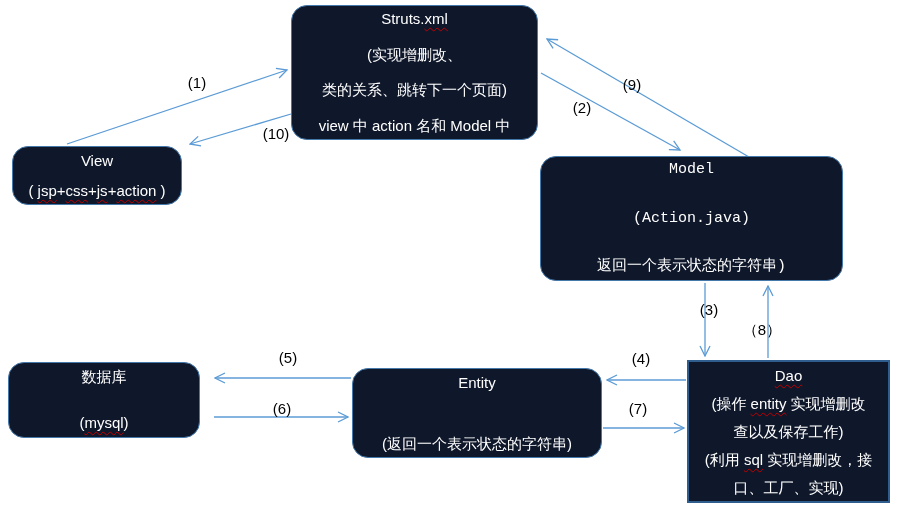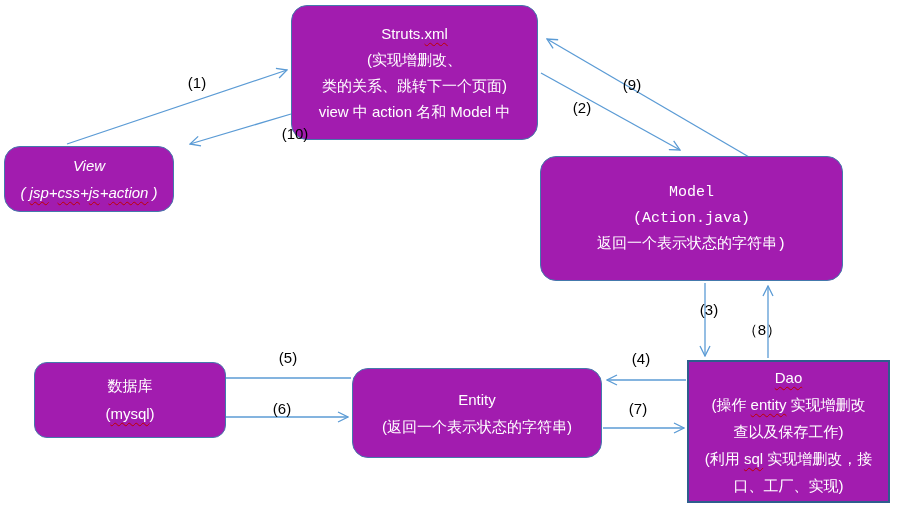--- a/index.html
+++ b/index.html
@@ -6,41 +6,41 @@
   body{
     width:905px;height:511px;position:relative;overflow:hidden;
     background:#ffffff;
     font-family:"Liberation Sans","DejaVu Sans",sans-serif;
   }
   #canvas{position:absolute;left:0;top:0;width:905px;height:511px;}
   #arrow-layer{position:absolute;left:0;top:0;width:905px;height:511px;pointer-events:none;}
 
   .node{
     position:absolute;
-    background:#a21caf;
+    background:#0f172a;
     border:1.5px solid #4479ac;
     border-radius:16px;
     color:#ffffff;
-    display:flex;flex-direction:column;justify-content:center;
+    display:flex;flex-direction:column;justify-content:space-between;
     text-align:center;
     font-size:15px;line-height:26px;
     box-sizing:border-box;
   }
   .nline{white-space:nowrap;}
   .sp{
     text-decoration-line:underline;
     text-decoration-style:wavy;
     text-decoration-color:#c00000;
     text-decoration-thickness:1px;
     text-underline-offset:3px;
   }
   #node-struts{left:291px;top:5px;width:247px;height:135px;}
-  #node-view{left:4px;top:146px;width:170px;height:66px;line-height:27px;font-style:italic;}
+  #node-view{left:12px;top:146px;width:170px;height:59px;line-height:27px;}
   #node-model{left:540px;top:156px;width:303px;height:125px;font-family:Liberation Mono, monospace;}
-  #node-db{left:34px;top:362px;width:192px;height:76px;line-height:28px;border-radius:13px;}
+  #node-db{left:8px;top:362px;width:192px;height:76px;line-height:28px;}
   #node-entity{left:352px;top:368px;width:250px;height:90px;line-height:27px;}
   #node-dao{
     left:687px;top:360px;width:203px;height:143px;
     border:2px solid #2e5d8e;border-radius:0;line-height:27px;
   }
   .arrow-label{
     position:absolute;
     transform:translate(-50%,-50%);
     font-size:15px;color:#000000;
     white-space:nowrap;
@@ -105,15 +105,15 @@
   <div id="labels">
       <div class="arrow-label" style="left: 197px; top: 82px;">(1)</div>
       <div class="arrow-label" style="left: 582px; top: 107px;">(2)</div>
       <div class="arrow-label" style="left: 709px; top: 309px;">(3)</div>
       <div class="arrow-label" style="left: 641px; top: 358px;">(4)</div>
       <div class="arrow-label" style="left: 288px; top: 357px;">(5)</div>
       <div class="arrow-label" style="left: 282px; top: 408px;">(6)</div>
       <div class="arrow-label" style="left: 638px; top: 408px;">(7)</div>
       <div class="arrow-label" style="left: 762px; top: 330px;">（8）</div>
       <div class="arrow-label" style="left: 632px; top: 84px;">(9)</div>
-      <div class="arrow-label" style="left: 276px; top: 133px; margin-left: 19px;">(10)</div>
+      <div class="arrow-label" style="left: 276px; top: 133px;">(10)</div>
     </div>
 </div>
 
 </body></html>

